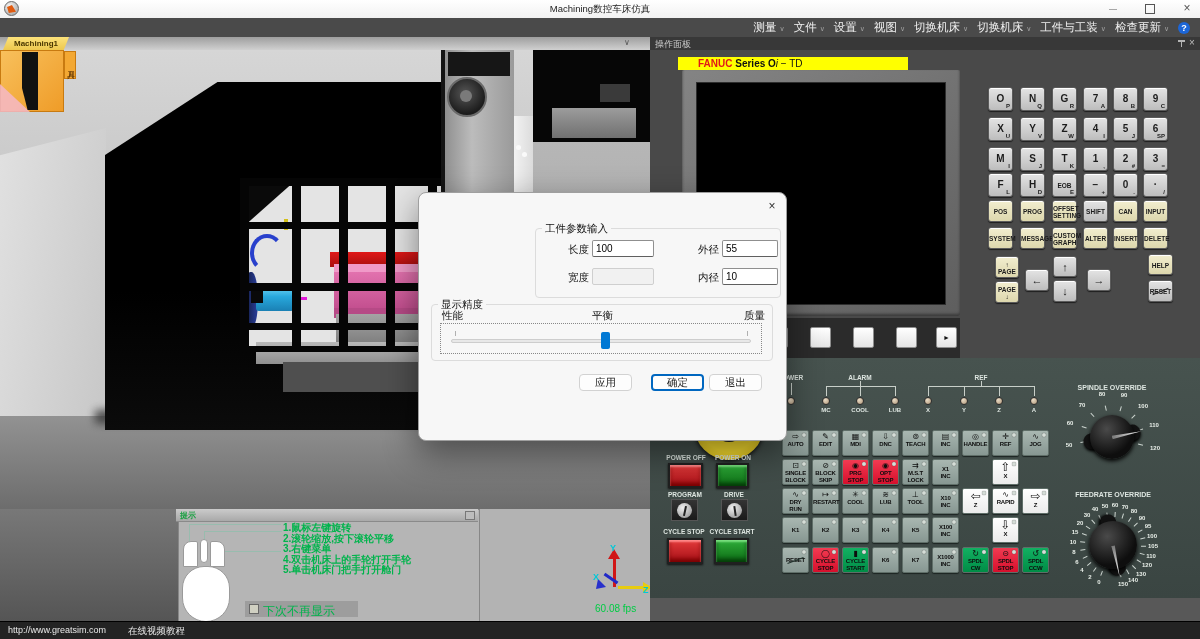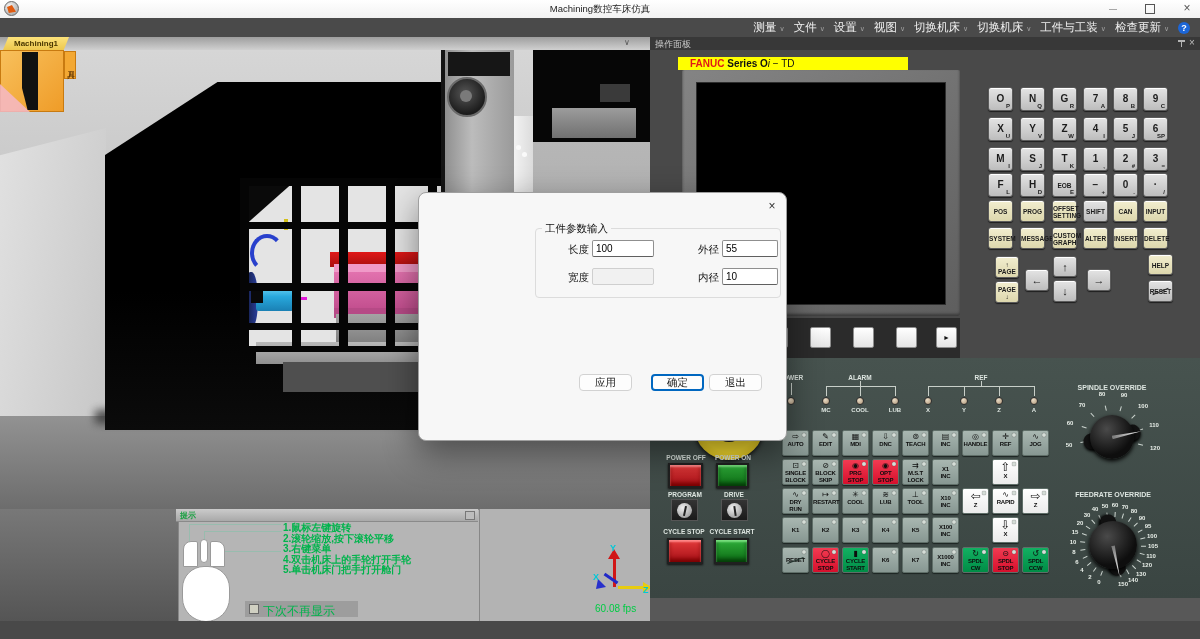--- a/index.html
+++ b/index.html
@@ -185,21 +185,21 @@
   <div class="abs" style="left:650px;top:37px;width:550px;height:584px;background:#494949"></div>
   <div class="abs" style="left:650px;top:37px;width:550px;height:13px;background:#383838">
     <span class="tx" style="left:5px;top:1px;font-size:9px;color:#c9c9c9">操作面板</span>
     <span class="abs" style="left:528px;top:3px;width:7px;height:2px;background:#b5b5b5"></span>
     <span class="abs" style="left:531px;top:5px;width:1px;height:5px;background:#b5b5b5"></span>
     <span class="tx" style="left:539px;top:0;font-size:10px;color:#bbb">×</span>
   </div>
   <div class="abs" style="left:650px;top:358px;width:550px;height:240px;background:linear-gradient(#47534f,#3a4542)"></div>
   <div class="abs" style="left:650px;top:598px;width:550px;height:23px;background:#585858"></div>
 
-  <div class="abs" style="left:678px;top:57px;width:230px;height:13px;background:#ffff00;font-size:10px;line-height:13px;padding-left:12px;box-sizing:border-box;white-space:nowrap">
+  <div class="abs" style="left:678px;top:57px;width:230px;height:13px;background:#ffff00;font-size:10px;line-height:13px;padding-left:20px;box-sizing:border-box;white-space:nowrap">
     <span style="color:#e01818;font-weight:bold">FANUC</span><span style="color:#111;font-weight:bold"> Series O</span><span style="color:#111;font-style:italic">i</span><span style="color:#111"> − TD</span>
   </div>
 
   <div class="abs" style="left:682px;top:70px;width:278px;height:246px;background:linear-gradient(145deg,#848484,#5e5e5e);border-radius:2px;box-shadow:inset 0 -2px 3px #3a3a3a"></div>
   <div class="abs" style="left:696px;top:82px;width:250px;height:223px;background:#000;border:1px solid #2e2e2e;box-shadow:inset 0 0 14px #000;box-sizing:border-box"></div>
   <div class="abs" style="left:682px;top:318px;width:278px;height:40px;background:#2b2b2b"></div>
   <div id="softkeys"></div>
 
   <div id="generated">
       <div class="key" style="position: absolute; left: 988px; top: 87px; width: 25px; height: 24px;"><span class="m">O</span><span class="s">P</span></div>
@@ -595,18 +595,34 @@
       <span class="glabel">工件参数输入</span>
       <span class="tx dlbl" style="left:32px;top:14px">长度</span>
       <input class="dinput" style="left: 56px; top: 11px; width: 62px; height: 17px;" value="100">
       <span class="tx dlbl" style="left:162px;top:14px">外径</span>
       <input class="dinput" style="left: 186px; top: 11px; width: 56px; height: 17px;" value="55">
       <span class="tx dlbl" style="left:32px;top:42px">宽度</span>
       <input class="dinput" disabled="" style="left: 56px; top: 39px; width: 62px; height: 17px;" value="">
       <span class="tx dlbl" style="left:162px;top:42px">内径</span>
       <input class="dinput" style="left: 186px; top: 39px; width: 56px; height: 17px;" value="10">
     </div>
+    <div class="dlg-group" style="left:12px;top:111px;width:340px;height:55px">
+      <span class="glabel">显示精度</span>
+      <span class="tx dlbl" style="left:10px;top:4px">性能</span>
+      <span class="tx dlbl" style="left:160px;top:4px">平衡</span>
+      <span class="tx dlbl" style="left:312px;top:4px">质量</span>
+      <div class="abs" style="left:8px;top:18px;width:322px;height:31px;border:1px dotted #888;box-sizing:border-box">
+        <div class="abs" style="left:14px;top:7px;width:1px;height:5px;background:#b0b0b0"></div>
+        <div class="abs" style="left:306px;top:7px;width:1px;height:5px;background:#b0b0b0"></div>
+        <div class="abs" style="left:10px;top:15px;width:300px;height:4px;background:#e8e8e8;border:1px solid #cdcdcd;border-radius:2px;box-sizing:border-box"></div>
+        <div class="abs" style="left:160px;top:8px;width:9px;height:17px;background:#0078d4;border-radius:2px"></div>
+      </div>
+    </div>
     <div class="dbtn" style="left:160px;top:181px;width:53px;height:17px">应用</div>
     <div class="dbtn primary" style="left:232px;top:181px;width:53px;height:17px;line-height:13px">确定</div>
     <div class="dbtn" style="left:290px;top:181px;width:53px;height:17px">退出</div>
   </div>
 
+  <div class="abs" style="left:0;top:621px;width:1200px;height:18px;background:#232323;border-top:1px solid #000;box-sizing:border-box">
+    <span class="tx" style="left:8px;top:3px;font-size:9px;color:#e8e8e8">http://www.greatsim.com</span>
+    <span class="tx" style="left:128px;top:3px;font-size:9.5px;color:#e8e8e8">在线视频教程</span>
+  </div>
 </div>
 
 </body></html>

